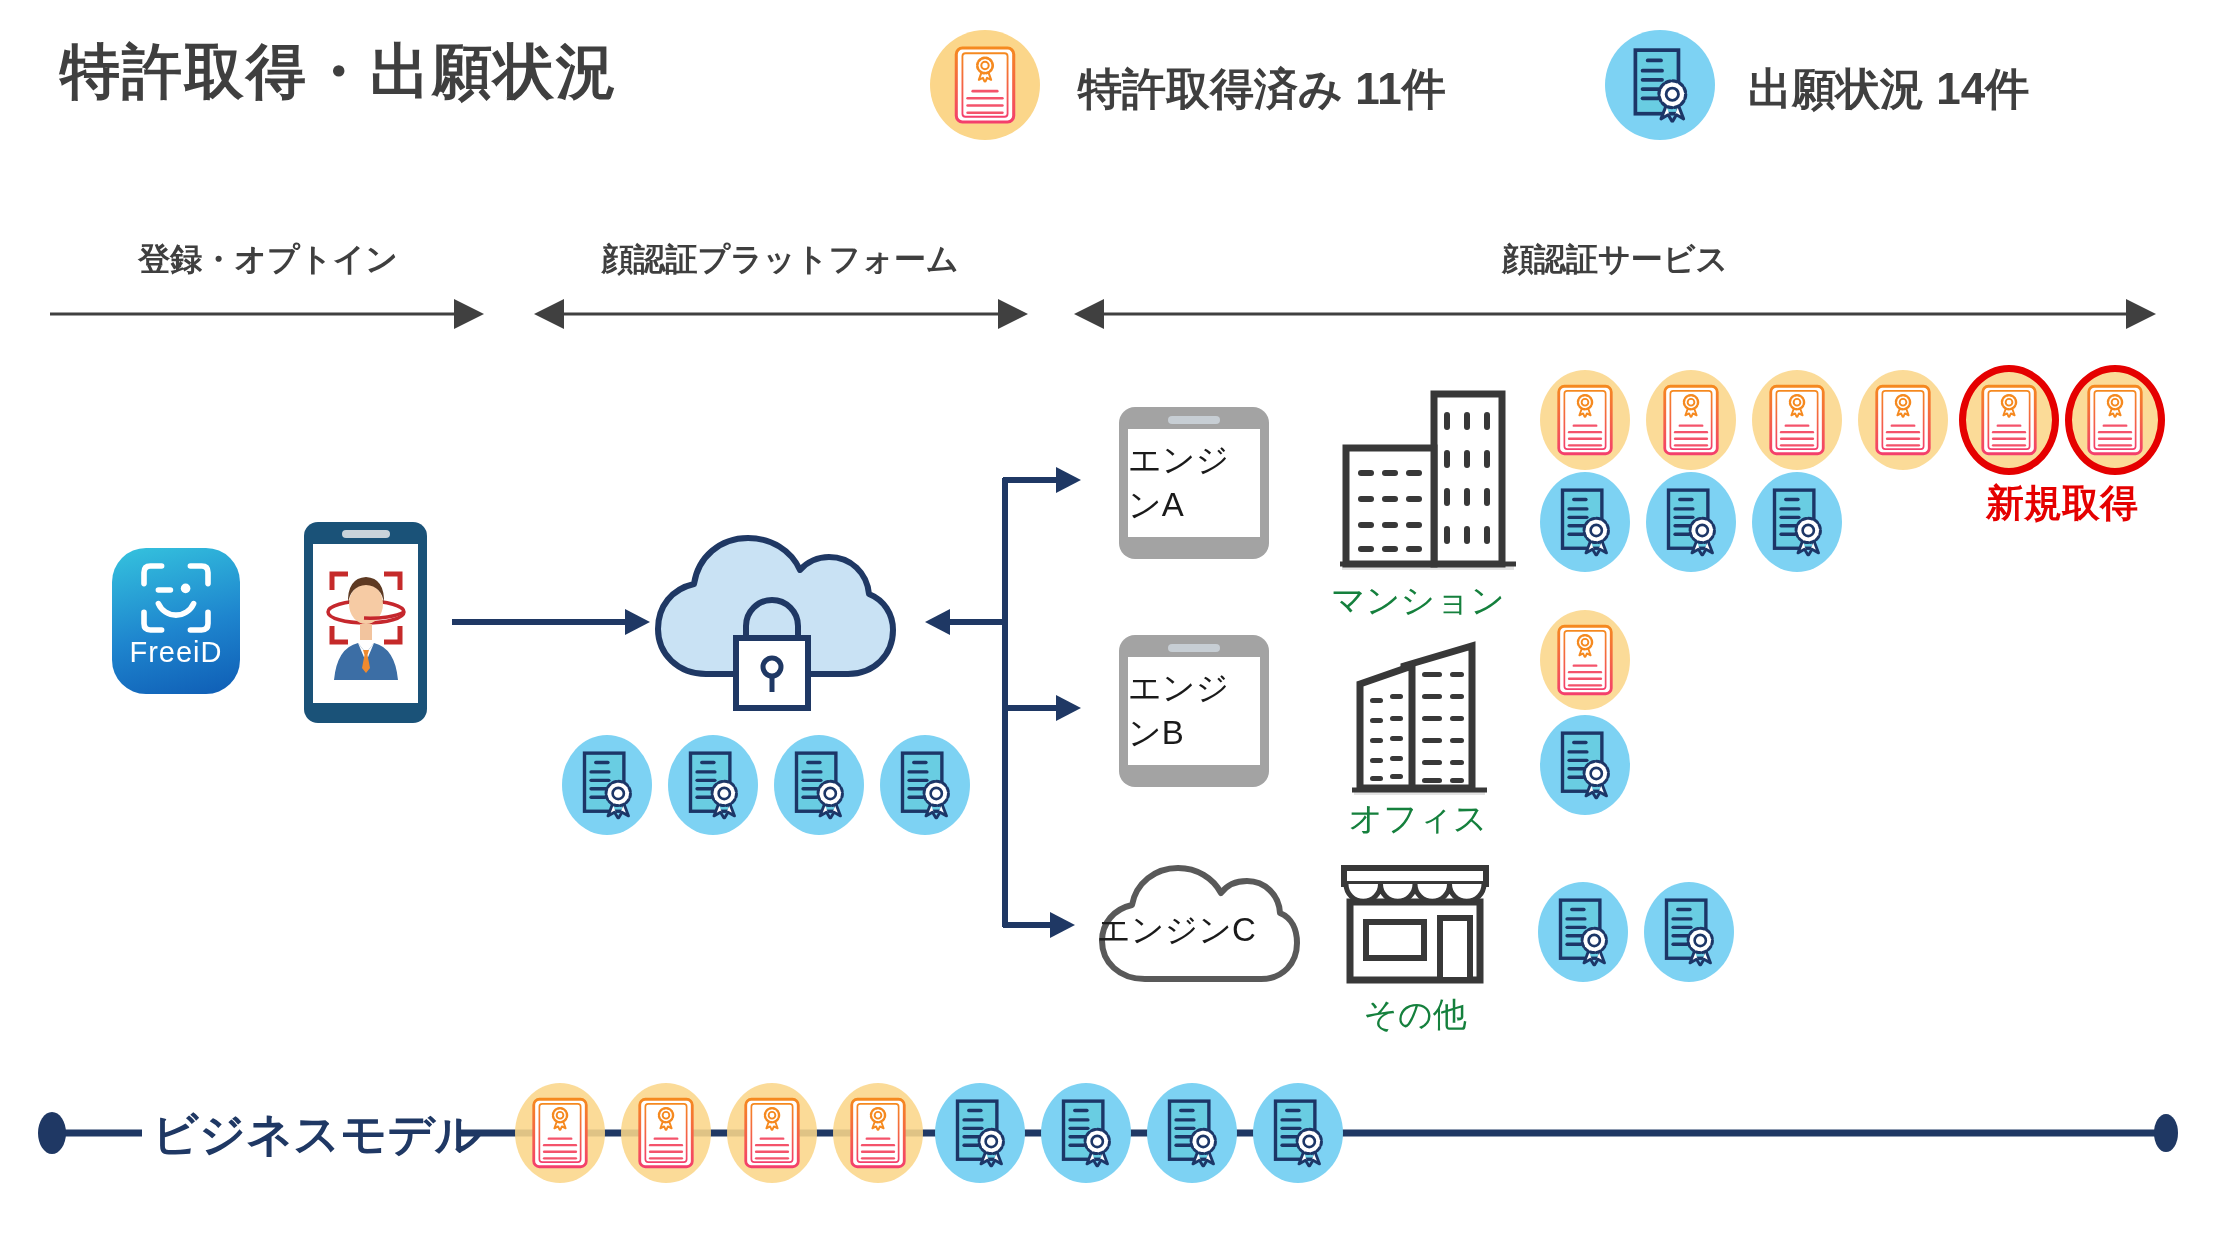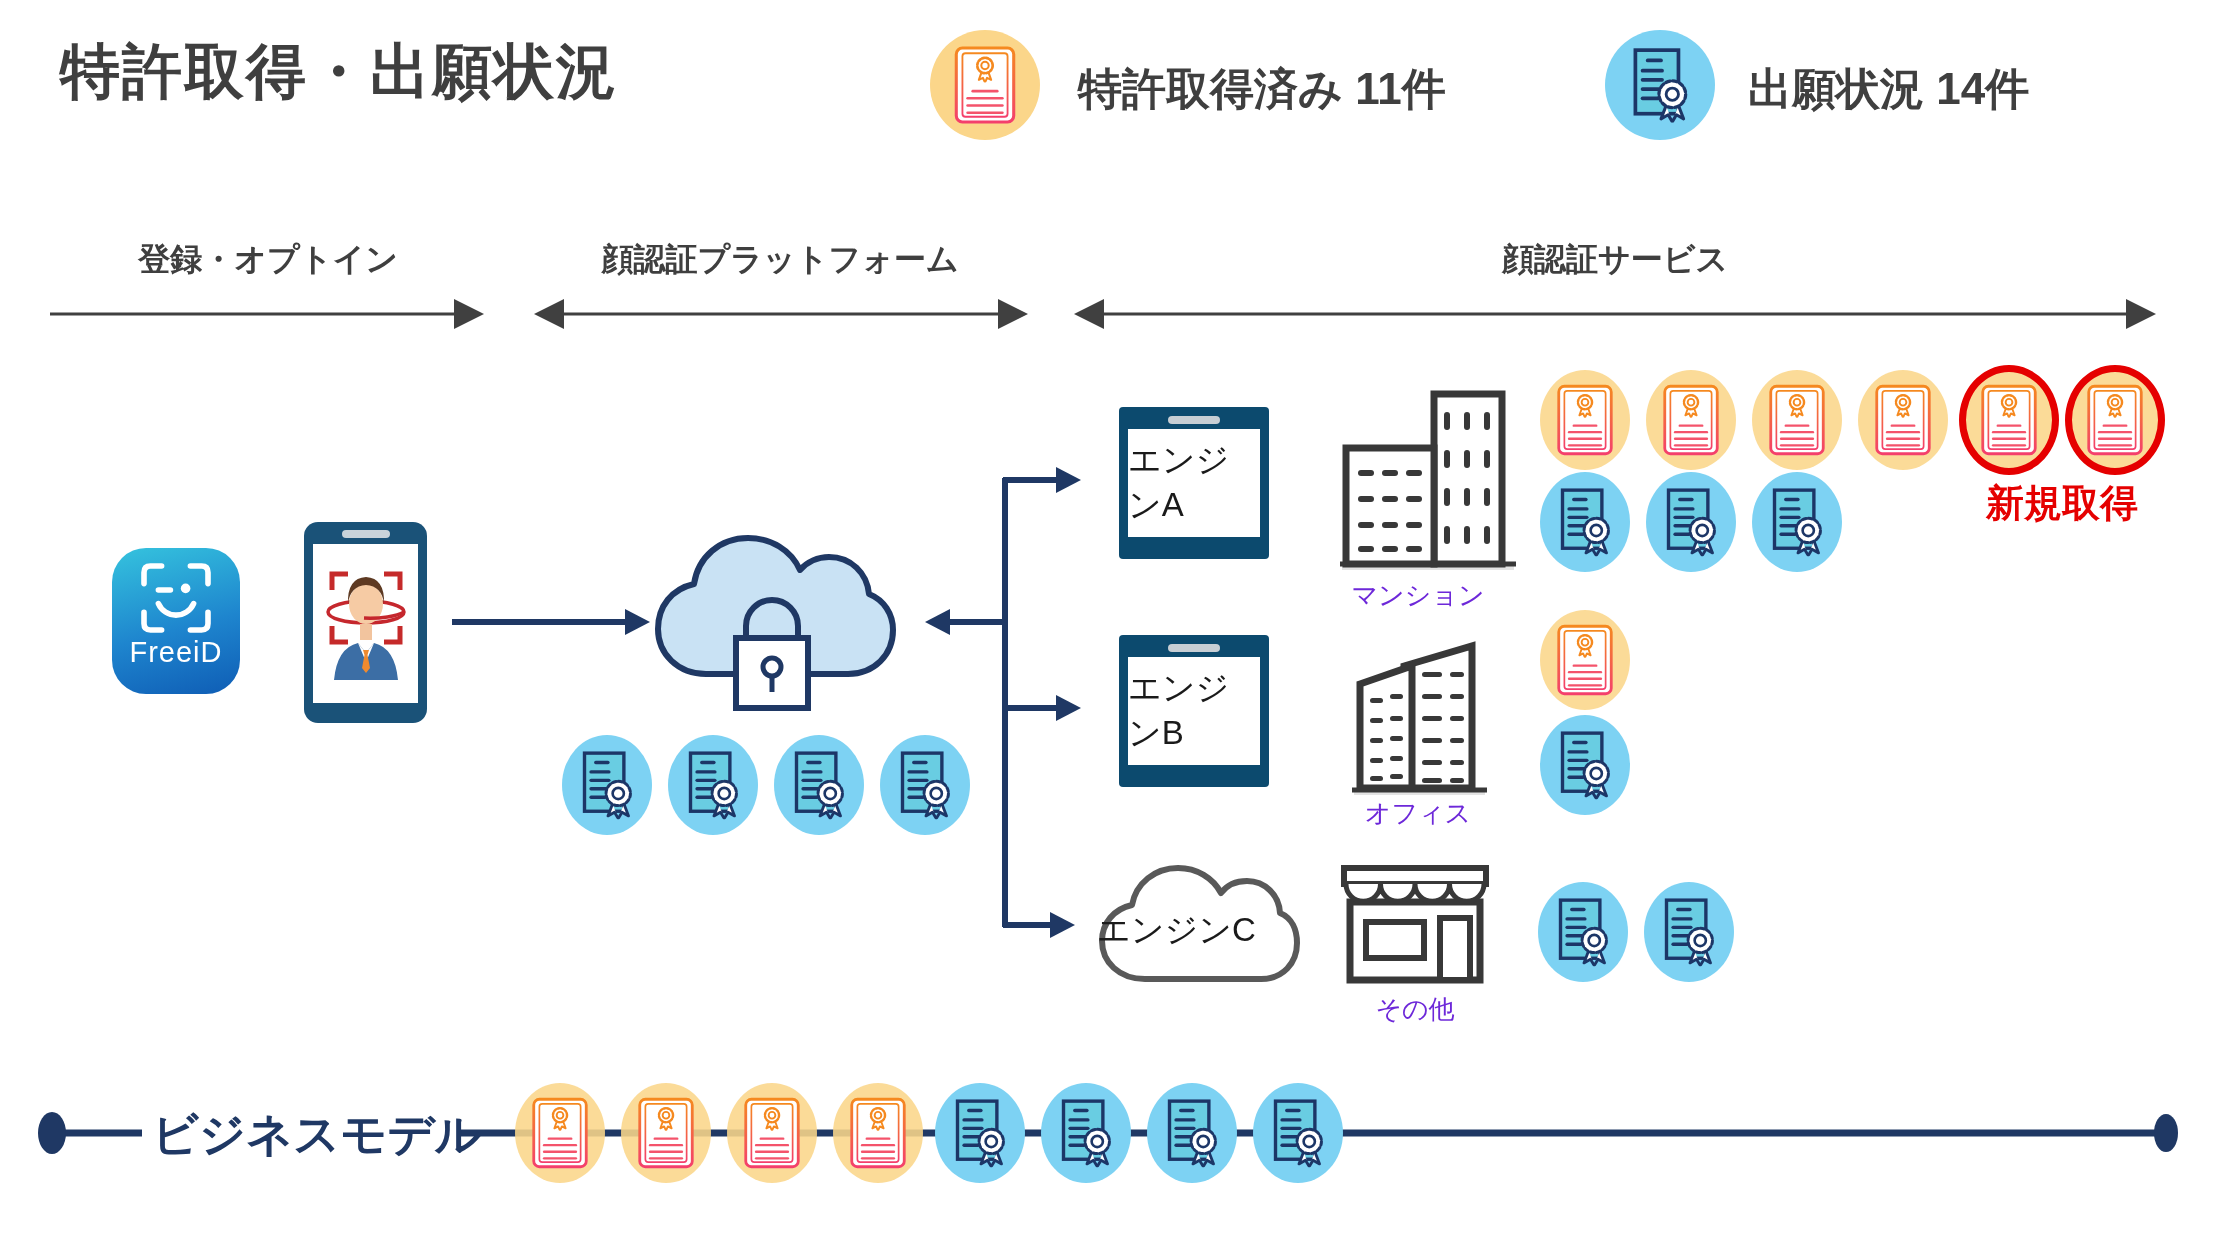--- a/index.html
+++ b/index.html
@@ -19,26 +19,26 @@
     background:linear-gradient(165deg,#35C3DE 0%,#1E85CE 55%,#0F5DB5 100%);
     display:flex;flex-direction:column;align-items:center;justify-content:flex-start;}
   .appicon svg{width:84px;height:80px;margin-top:10px;}
   .appicon .appname{color:#fff;font-size:29px;margin-top:-2px;letter-spacing:1px;}
   
   .phone{width:123px;height:201px;background:#1A5278;border-radius:14px;}
   .phone .speaker{position:absolute;left:50%;transform:translateX(-50%);top:8px;width:48px;height:8px;border-radius:4px;background:#C9D3DA;}
   .phone .screen{position:absolute;left:9px;right:9px;top:22px;bottom:20px;background:#fff;display:flex;align-items:center;justify-content:center;}
   .phone .screen svg{width:92px;height:132px;}
   
-  .tablet{width:150px;height:152px;background:#0c4a6e;border-radius:4px;}
+  .tablet{width:150px;height:152px;background:#a3a3a3;border-radius:16px;}
   .tablet .bar{position:absolute;left:50%;transform:translateX(-50%);top:9px;width:52px;height:8px;border-radius:4px;background:#C7CED4;}
   .tablet .screen{position:absolute;left:9px;right:9px;top:22px;bottom:22px;background:#fff;display:flex;align-items:center;justify-content:center;}
   .engine-label{font-size:33px;color:#1A1A1A;}
   .cloud-engine-label{font-size:33px;color:#1A1A1A;text-align:left;width:200px;}
-  .service-label{font-size:26px;color:#6d28d9;text-align:center;width:200px;}
+  .service-label{font-size:34px;color:#15803d;text-align:center;width:200px;}
   
   .badge-row{display:flex;gap:16px;}
   .badge{position:relative;width:90px;height:100px;border-radius:50%;display:flex;align-items:center;justify-content:center;flex:0 0 auto;}
   .badge.acquired{background:rgba(251,214,138,0.88);}
   .badge.pending{background:#7DD2F3;}
   .badge svg{width:60px;height:74px;}
   .badge.ringed::after{content:"";position:absolute;inset:-5px;border:7px solid #E50000;border-radius:50%;}
   .new-acquired{font-size:38px;font-weight:bold;color:#E50000;text-align:center;width:220px;}
   .bm-label{font-size:46px;font-weight:bold;color:#1F3864;text-align:center;width:300px;white-space:nowrap;}
 </style>

